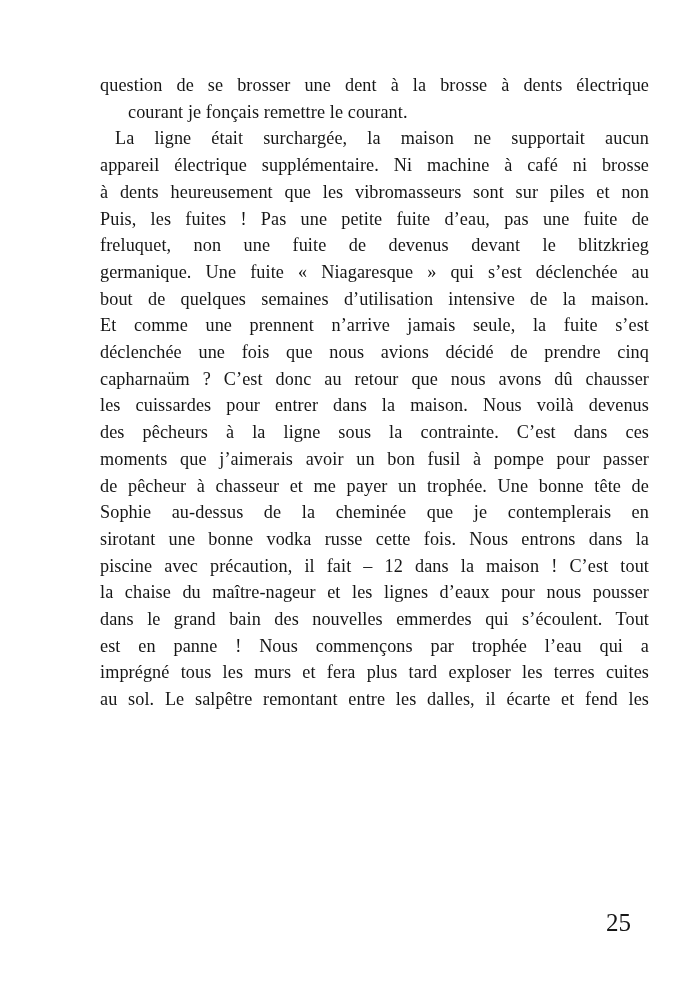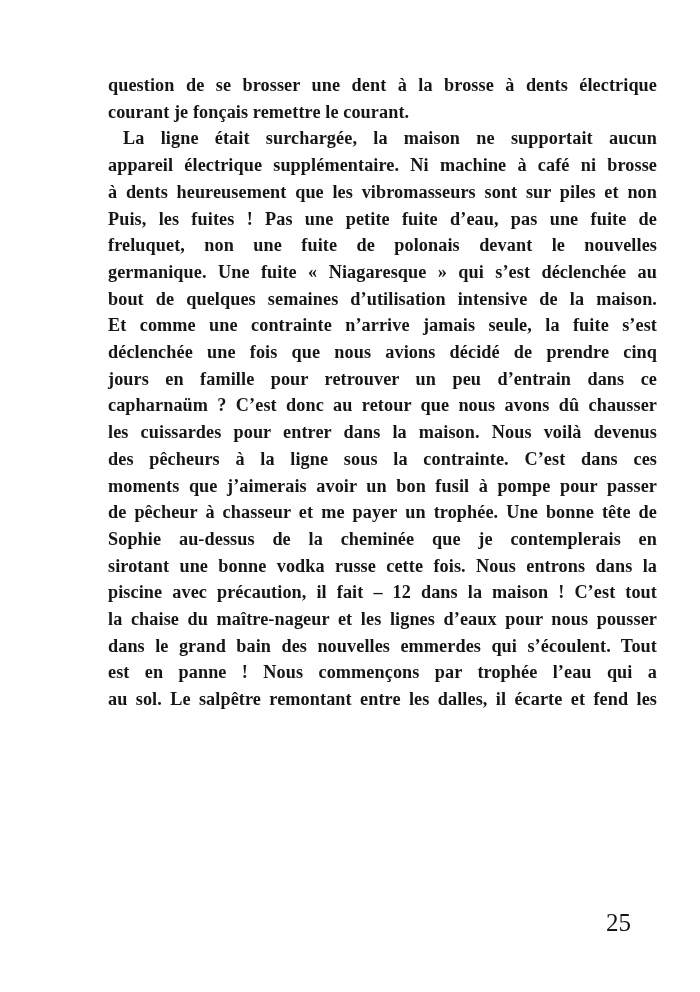--- a/index.html
+++ b/index.html
@@ -12,36 +12,36 @@
     font-family: "Liberation Serif", "DejaVu Serif", serif;
     color: #161616;
   }
   .book-page {
     position: absolute;
     inset: 0;
     background: #ffffff;
   }
   .text-block {
     position: absolute;
-    left: 108px;
+    left: 100px;
     top: 72px;
     width: 549px;
-    font-weight: bold;
   }
   .para { margin: 0; padding: 0; }
   .line {
     font-size: 18.2px;
     line-height: 26.7px;
     text-align: justify;
     text-align-last: justify;
     -moz-text-align-last: justify;
     letter-spacing: 0.1px;
   }
   .line.para-end {
     text-align-last: left;
+    margin-left: 28px;
     -moz-text-align-last: left;
   }
   .line.indent { text-indent: 15px; }
   .folio {
     position: absolute;
     top: 910px;
     left: 108px;
     width: 523px;
     text-align: right;
     font-size: 25px;
@@ -55,34 +55,34 @@
   <div class="text-block" id="text-block">
       <div class="para">
         <div class="line">question de se brosser une dent à la brosse à dents électrique</div>
         <div class="line para-end">courant je fonçais remettre le courant.</div>
       </div>
       <div class="para">
         <div class="line indent">La ligne était surchargée, la maison ne supportait aucun</div>
         <div class="line">appareil électrique supplémentaire. Ni machine à café ni brosse</div>
         <div class="line">à dents heureusement que les vibromasseurs sont sur piles et non</div>
         <div class="line">Puis, les fuites ! Pas une petite fuite d’eau, pas une fuite de</div>
-        <div class="line">freluquet, non une fuite de polonais devant le nouvelles</div>
+        <div class="line">freluquet, non une fuite de devenus devant le blitzkrieg</div>
         <div class="line">germanique. Une fuite « Niagaresque » qui s’est déclenchée au</div>
         <div class="line">bout de quelques semaines d’utilisation intensive de la maison.</div>
-        <div class="line">Et comme une contrainte n’arrive jamais seule, la fuite s’est</div>
+        <div class="line">Et comme une prennent n’arrive jamais seule, la fuite s’est</div>
         <div class="line">déclenchée une fois que nous avions décidé de prendre cinq</div>
-        <div class="line">jours en famille pour retrouver un peu d’entrain dans ce</div>
         <div class="line">capharnaüm ? C’est donc au retour que nous avons dû chausser</div>
         <div class="line">les cuissardes pour entrer dans la maison. Nous voilà devenus</div>
         <div class="line">des pêcheurs à la ligne sous la contrainte. C’est dans ces</div>
         <div class="line">moments que j’aimerais avoir un bon fusil à pompe pour passer</div>
         <div class="line">de pêcheur à chasseur et me payer un trophée. Une bonne tête de</div>
         <div class="line">Sophie au-dessus de la cheminée que je contemplerais en</div>
         <div class="line">sirotant une bonne vodka russe cette fois. Nous entrons dans la</div>
         <div class="line">piscine avec précaution, il fait – 12 dans la maison ! C’est tout</div>
         <div class="line">la chaise du maître-nageur et les lignes d’eaux pour nous pousser</div>
         <div class="line">dans le grand bain des nouvelles emmerdes qui s’écoulent. Tout</div>
         <div class="line">est en panne ! Nous commençons par trophée l’eau qui a</div>
+        <div class="line">imprégné tous les murs et fera plus tard exploser les terres cuites</div>
         <div class="line">au sol. Le salpêtre remontant entre les dalles, il écarte et fend les</div>
       </div>
     </div>
   <div class="folio">25</div>
 </div>
 
 </body></html>

